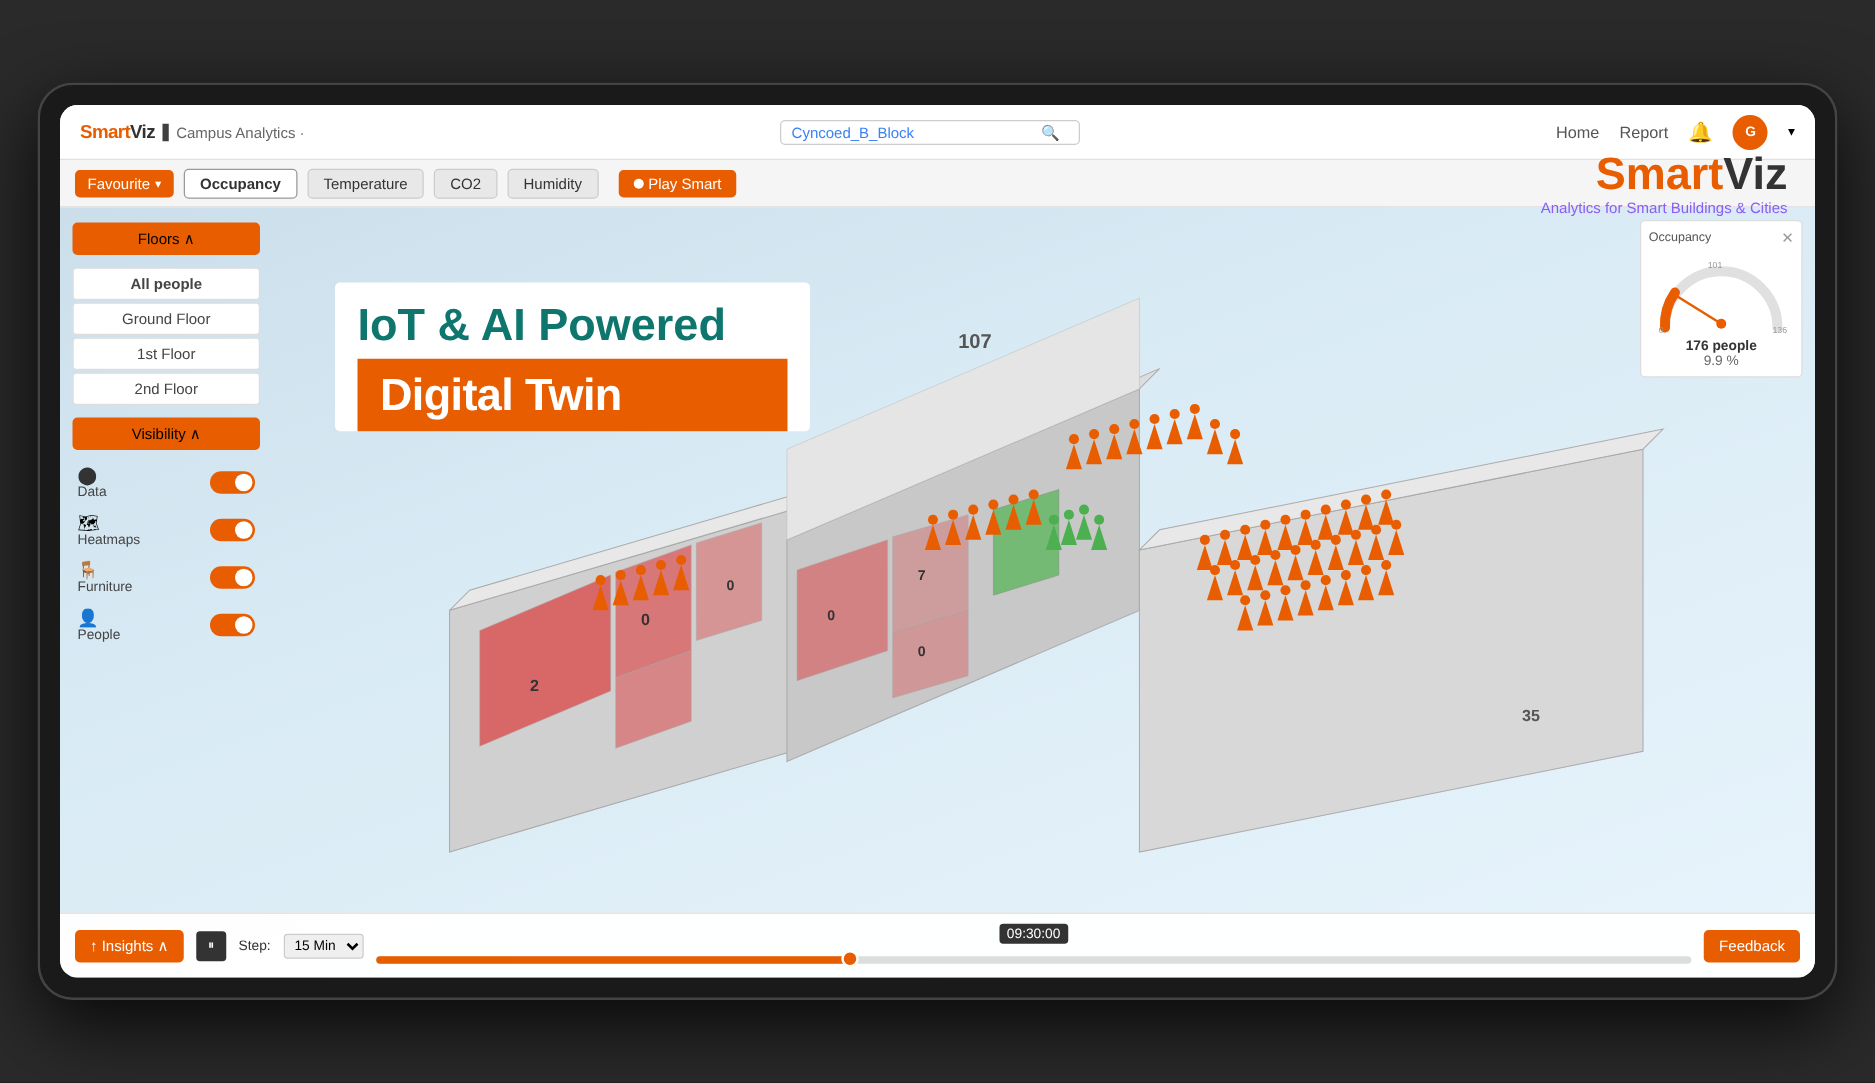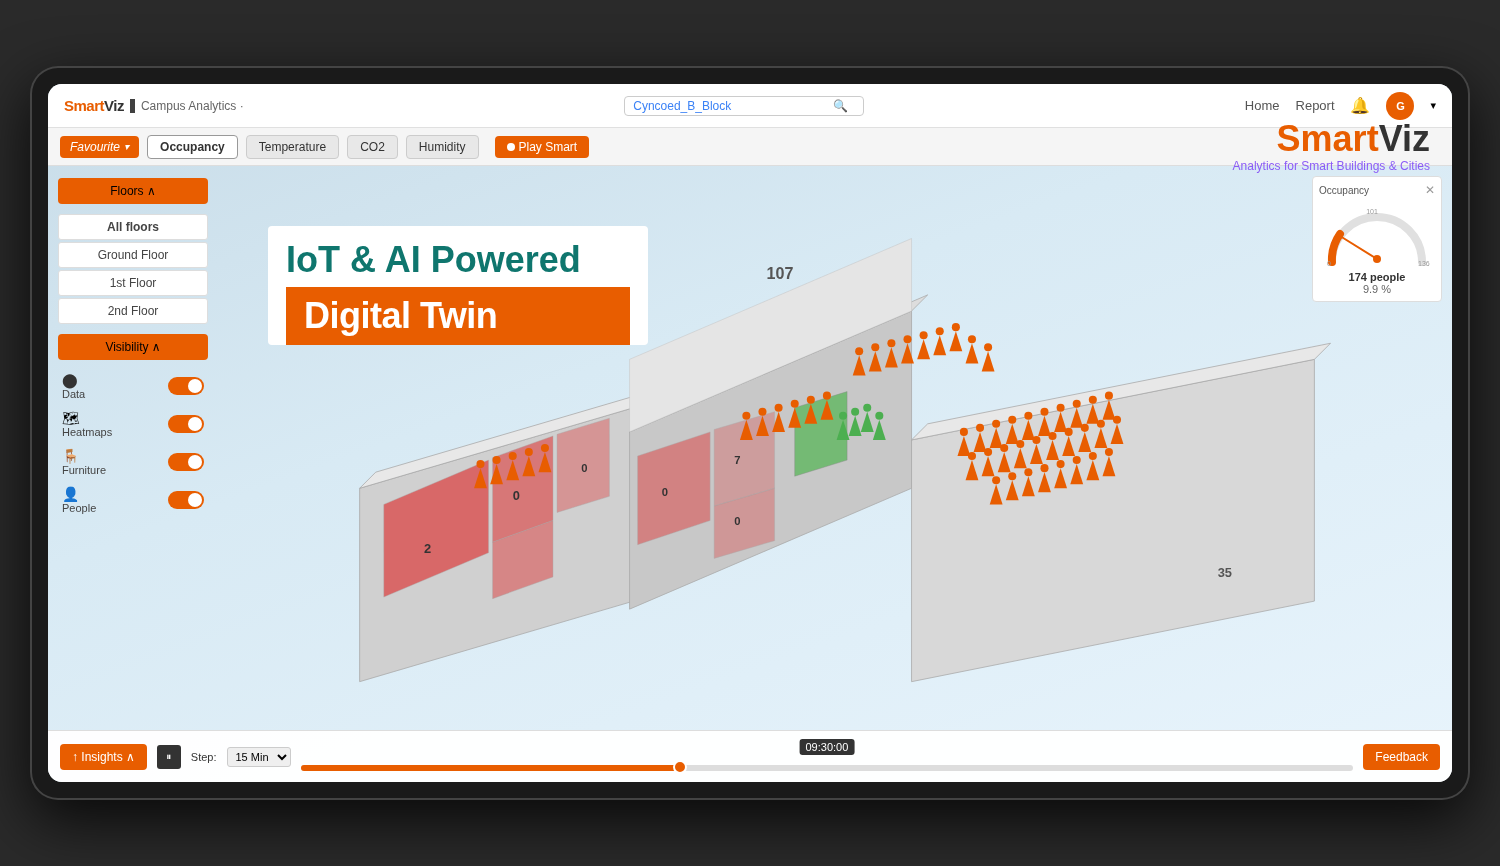--- a/index.html
+++ b/index.html
@@ -103,21 +103,21 @@
       z-index: 10;
     }
     .btn-favourite {
       background: #e85d00;
       color: #fff;
       border: none;
       border-radius: 4px;
       padding: 4px 10px;
       font-size: 12px;
       cursor: pointer;
-      display: flex; align-items: center; gap: 4px; font-style: italic;
+      display: flex; align-items: center; gap: 4px;
     }
     .btn-favourite .caret { font-size: 10px; }
     .tab-btn {
       background: #e8e8e8;
       border: 1px solid #ccc;
       border-radius: 4px;
       padding: 4px 12px;
       font-size: 12px;
       cursor: pointer;
       color: #333;
@@ -441,21 +441,21 @@
         </div>
         <div class="brand-tagline">Analytics for Smart Buildings &amp; Cities</div>
       </div>
     </div>
 
     <div class="main-content">
 
       <div class="sidebar">
         <button class="sidebar-section-btn">Floors ∧</button>
         <div class="floor-list">
-          <button class="floor-item active">All floors</button>
+          <button class="floor-item active">All people</button>
           <button class="floor-item">Ground Floor</button>
           <button class="floor-item">1st Floor</button>
           <button class="floor-item">2nd Floor</button>
         </div>
         <button class="sidebar-section-btn">Visibility ∧</button>
         <div class="visibility-section">
 
           <div class="visibility-row">
             <div style="display:flex;flex-direction:column;align-items:flex-start">
               <span style="font-size:14px;color:#333;">⬤</span>
@@ -522,21 +522,21 @@
               <path d="M 10 58 A 45 45 0 0 1 18 30" fill="none" stroke="#e85d00" stroke-width="8" stroke-linecap="round"></path>
 
               <text x="5" y="62" font-size="7" fill="#999">0</text>
               <text x="50" y="10" font-size="7" fill="#999" text-anchor="middle">101</text>
               <text x="96" y="62" font-size="7" fill="#999">136</text>
 
               <line x1="55" y1="55" x2="18" y2="32" stroke="#e85d00" stroke-width="2" stroke-linecap="round"></line>
               <circle cx="55" cy="55" r="4" fill="#e85d00"></circle>
             </svg>
           </div>
-          <div class="occ-people">174 people</div>
+          <div class="occ-people">176 people</div>
           <div class="occ-pct">9.9 %</div>
         </div>
 
         <svg class="floor-plan-svg" viewBox="0 0 1300 700" xmlns="http://www.w3.org/2000/svg">
 
           <g transform="translate(60, 120)">
 
             <polygon points="0,280 340,180 340,420 0,520" fill="#d0d0d0" stroke="#aaa" stroke-width="1"></polygon>
             <polygon points="0,280 340,180 360,160 20,260" fill="#e8e8e8" stroke="#aaa" stroke-width="1"></polygon>
 

